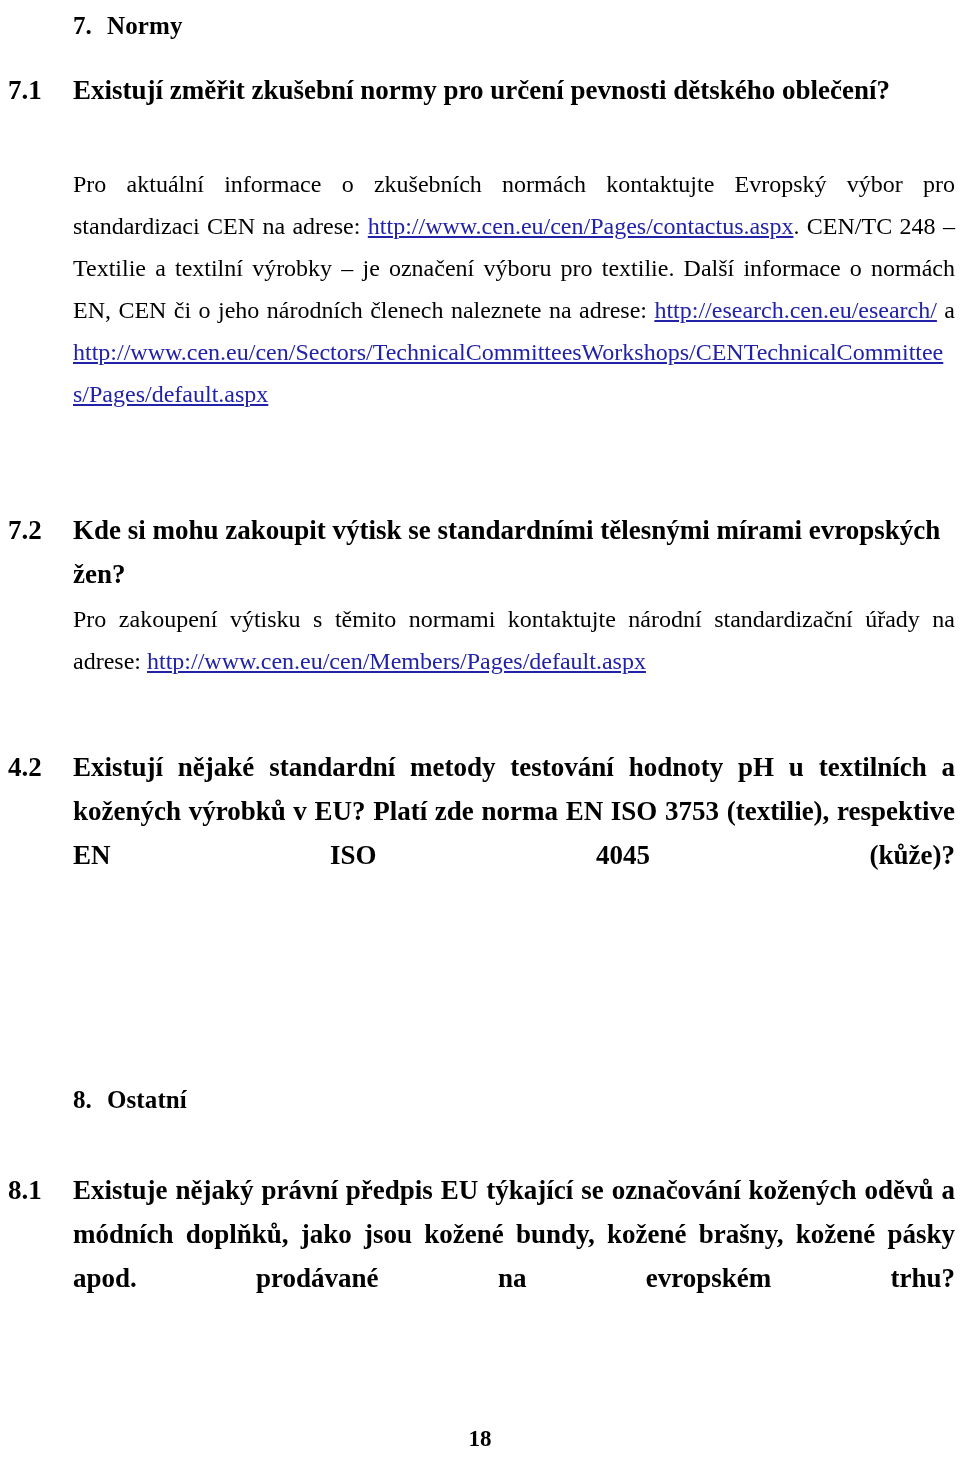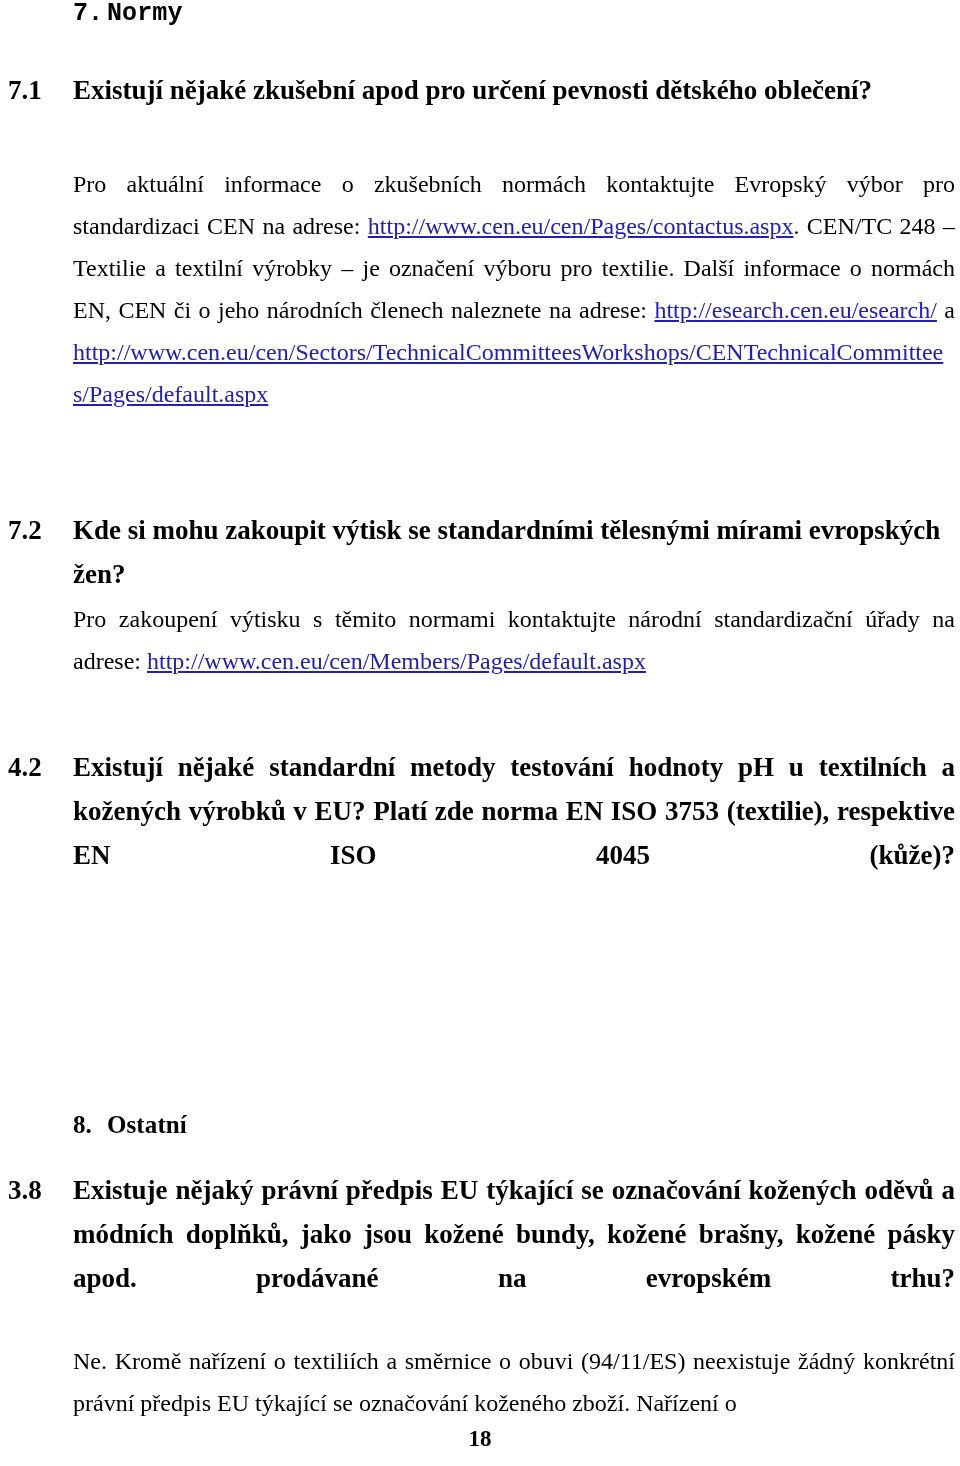--- a/index.html
+++ b/index.html
@@ -97,50 +97,49 @@
     font-size: 23px;
     line-height: 30px;
     font-weight: bold;
   }
 </style>
 </head>
 <body>
 
 <div class="page">
 
-  <div class="chapter-heading" style="top:0;font-family:Liberation Mono, monospace;">
+  <div class="chapter-heading" style="top:12px;">
     <span class="num">7.</span><span>Normy</span>
   </div>
 
   <div class="q-heading no-justify" style="top:68px;">
     <span class="qnum">7.1</span>
-    <span class="qtext">Existují nějaké zkušební apod pro určení pevnosti dětského oblečení?</span>
+    <span class="qtext">Existují změřit zkušební normy pro určení pevnosti dětského oblečení?</span>
   </div>
 
   <div class="para" style="top:163px;"><span>Pro aktuální informace o zkušebních normách kontaktujte Evropský výbor pro standardizaci CEN na adrese: </span><a class="link" href="#">http://www.cen.eu/cen/Pages/contactus.aspx</a><span>. CEN/TC 248 – Textilie a textilní výrobky – je označení výboru pro textilie. Další informace o normách EN, CEN či o jeho národních členech naleznete na adrese: </span><a class="link" href="#">http://esearch.cen.eu/esearch/</a><span> a </span><a class="link" href="#">http://www.cen.eu/cen/Sectors/TechnicalCommitteesWorkshops/CENTechnicalCommittees/Pages/default.aspx</a></div>
 
   <div class="q-heading no-justify" style="top:508px;">
     <span class="qnum">7.2</span>
     <span class="qtext">Kde si mohu zakoupit výtisk se standardními tělesnými mírami evropských žen?</span>
   </div>
 
   <div class="para" style="top:598px;"><span>Pro zakoupení výtisku s těmito normami kontaktujte národní standardizační úřady na adrese: </span><a class="link" href="#">http://www.cen.eu/cen/Members/Pages/default.aspx</a></div>
 
   <div class="q-heading" style="top:745px;">
     <span class="qnum">4.2</span>
     <span class="qtext">Existují nějaké standardní metody testování hodnoty pH u textilních a kožených výrobků v EU? Platí zde norma EN ISO 3753 (textilie), respektive EN ISO 4045 (kůže)?</span>
   </div>
 
 
-  <div class="chapter-heading" style="top:1111px;">
+  <div class="chapter-heading" style="top:1086px;">
     <span class="num">8.</span><span>Ostatní</span>
   </div>
 
   <div class="q-heading" style="top:1168px;">
-    <span class="qnum">3.8</span>
+    <span class="qnum">8.1</span>
     <span class="qtext">Existuje nějaký právní předpis EU týkající se označování kožených oděvů a módních doplňků, jako jsou kožené bundy, kožené brašny, kožené pásky apod. prodávané na evropském trhu?</span>
   </div>
 
-  <div class="para" style="top:1340px;">Ne. Kromě nařízení o textiliích a směrnice o obuvi (94/11/ES) neexistuje žádný konkrétní právní předpis EU týkající se označování koženého zboží. Nařízení o</div>
 
   <div class="page-number" style="top:1424px;">18</div>
 
 </div>
 
 </body></html>

